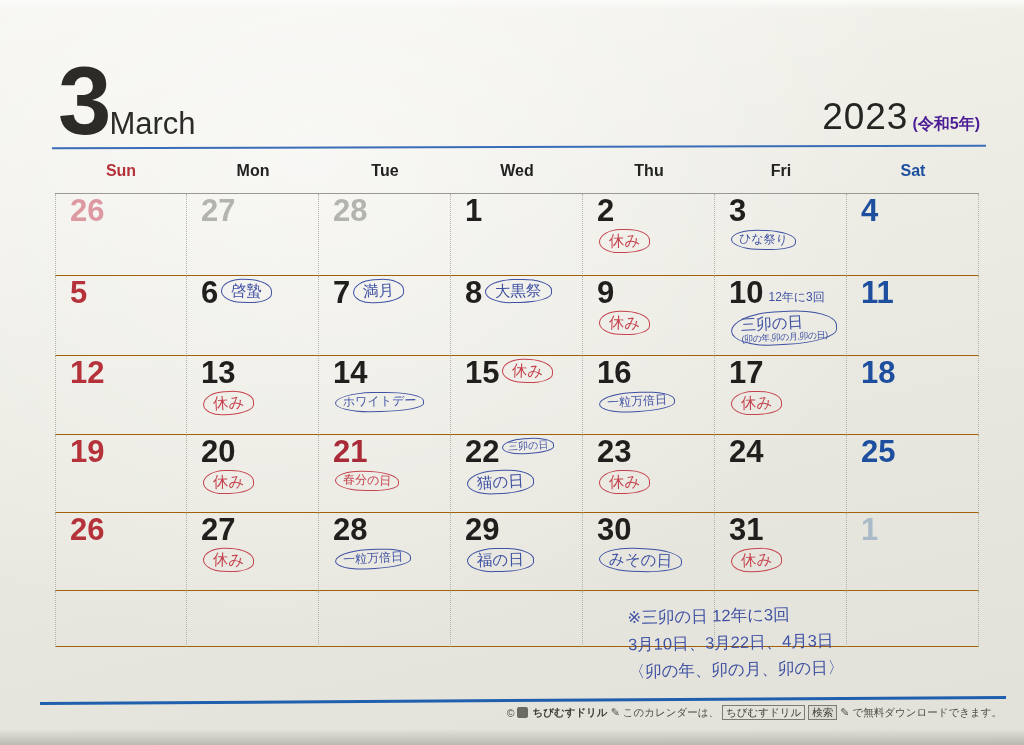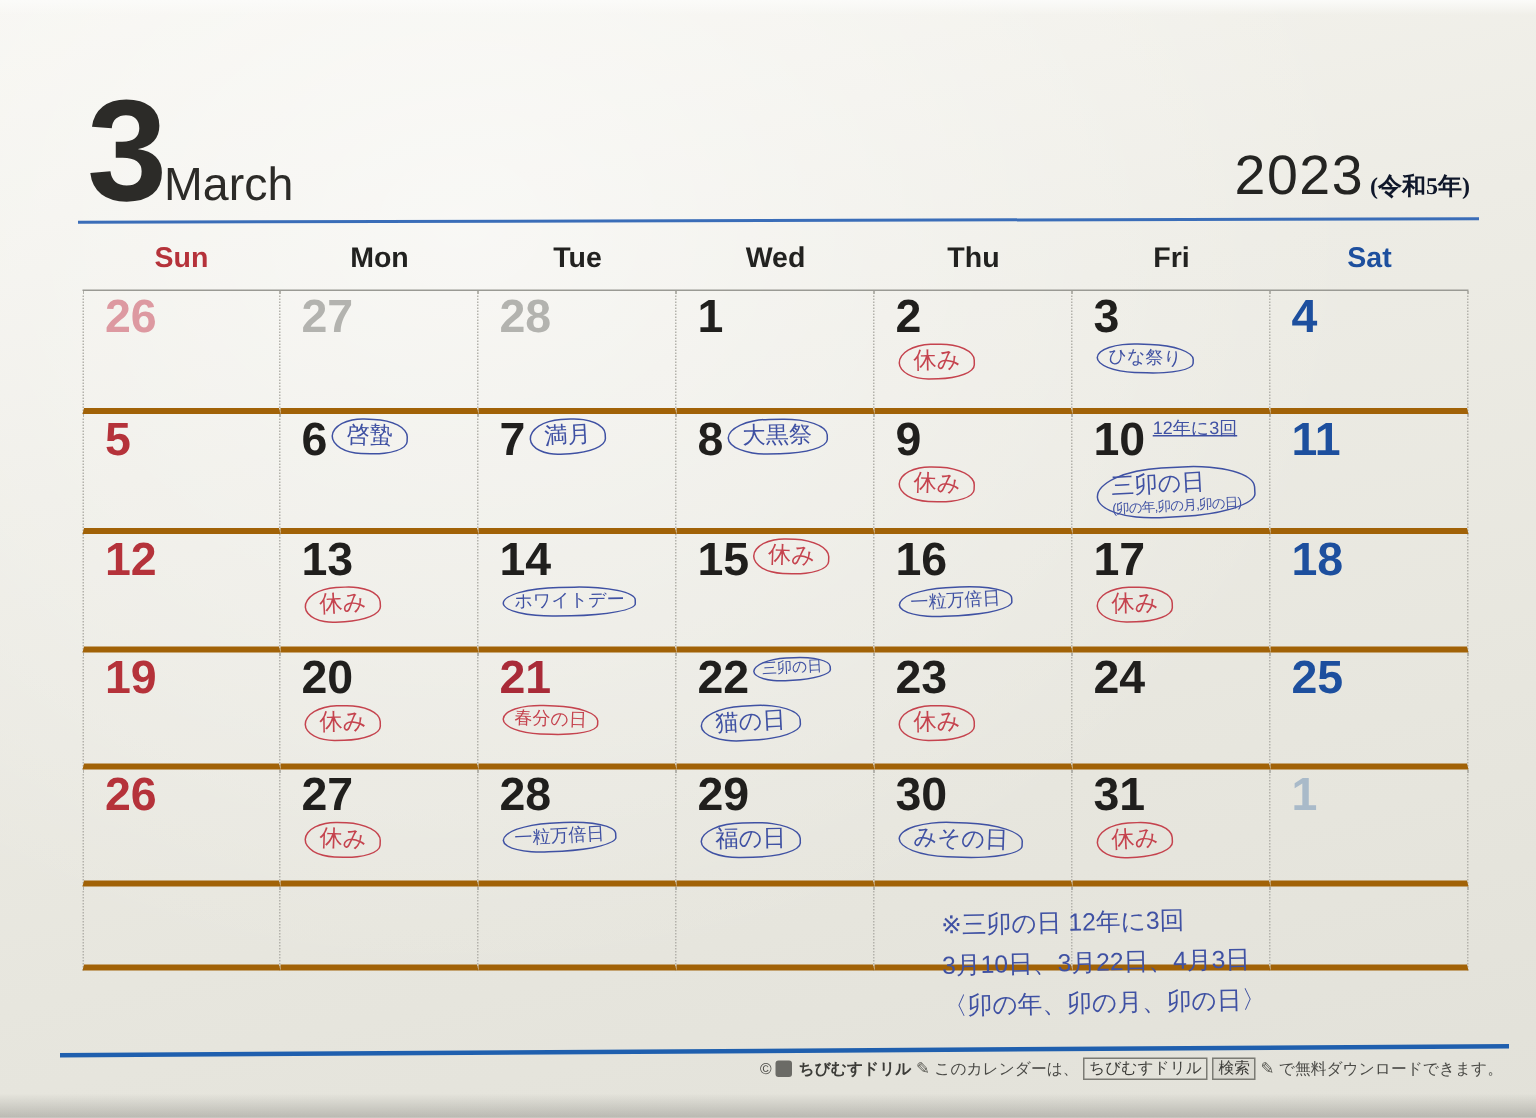--- a/index.html
+++ b/index.html
@@ -19,34 +19,34 @@
   .paper-bottom-edge{position:absolute;bottom:0;left:0;right:0;height:16px;
     background:linear-gradient(rgba(0,0,0,0),rgba(60,60,55,.25));}
 
   
   .header{position:absolute;top:34px;left:58px;right:42px;height:110px;}
   .month-block{position:absolute;left:0;bottom:2px;display:flex;align-items:baseline;}
   .month-num{font-size:96px;font-weight:bold;color:#2c2b28;line-height:.85;letter-spacing:-2px;}
   .month-name{font-size:31px;color:#2c2b28;font-weight:500;}
   .year-block{position:absolute;right:2px;bottom:6px;display:flex;align-items:baseline;}
   .year{font-size:37px;color:#242422;letter-spacing:1px;text-align:center;}
-  .era{font-size:16px;color:#0f172a;margin-left:4px;font-weight:bold;font-family:Liberation Serif, serif;}
+  .era{font-size:16px;color:#4c1d95;margin-left:4px;font-weight:bold;}
   .header-line{position:absolute;top:146px;left:52px;right:38px;height:2px;background:#3a6db8;transform:rotate(-.15deg);}
 
   
   .weekdays{position:absolute;top:156px;left:55px;right:45px;
     display:grid;grid-template-columns:repeat(7,1fr);}
-  .wd{font-size:19px;font-weight:bold;text-align:center;padding-top:6px;}
+  .wd{font-size:16px;font-weight:bold;text-align:center;padding-top:6px;}
 
   
   .grid{position:absolute;top:193px;left:55px;right:45px;
     display:grid;grid-template-columns:repeat(7,1fr);
     grid-template-rows:82px 80px 79px 78px 78px 56px;
     border-top:1px solid #9a9a94;}
-  .cell{border-bottom:4px solid #a16207;border-right:1px dotted #b3b2ab;
+  .cell{border-bottom:1px solid #a16207;border-right:1px dotted #b3b2ab;
     position:relative;padding:1px 2px 0 14px;overflow:visible;}
   .cell:nth-child(7n+1){border-left:1px dotted #b3b2ab;}
   .num-row{display:flex;align-items:flex-start;white-space:nowrap;}
   .daynum{font-size:31px;font-weight:bold;line-height:1.05;}
   .col-normal{color:#201f1d}
   .col-sun{color:#b5323a}
   .col-holiday{color:#a92b38}
   .col-sat{color:#1d4f9e}
   .col-prev{color:#b3b3af}
   .col-prev_sun{color:#dd99a1}
@@ -56,21 +56,21 @@
   .ann{display:inline-block;font-size:15.5px;line-height:1.15;padding:2px 9px;
     border-radius:48% 52% 55% 45% / 60% 55% 45% 55%;z-index:3;position:relative;}
   .ann.circle{border:1.6px solid currentColor;}
   .pen-red{color:var(--red-pen,#c5434e);}
   .pen-blue{color:var(--blue-pen,#3f51a3);}
   .text-red{color:var(--red-pen,#c5434e);}
   .ann.size-small{font-size:12px;padding:2px 7px;}
   .ann.size-tiny{font-size:10px;padding:1px 5px;margin-top:-2px;}
   .below{margin-top:1px;margin-left:2px;}
   .num-row .ann{margin-left:3px;margin-top:2px;}
-  .side-note{font-size:12px;margin-left:5px;margin-top:0;color:var(--blue-pen,#3f51a3);text-decoration:underline;}
+  .side-note{font-size:12px;margin-left:5px;margin-top:12px;color:var(--blue-pen,#3f51a3);}
   .ann-line{white-space:nowrap;}
   .ann-sub{font-size:9px;letter-spacing:-.5px;}
   .cell:nth-child(3n) .ann{transform:rotate(2deg);}
   .cell:nth-child(3n+1) .ann{transform:rotate(-3deg);}
   .cell:nth-child(3n+2) .ann{transform:rotate(-1deg);}
 
   
   .hand-note{position:absolute;left:628px;top:602px;color:var(--blue-pen,#3f51a3);
     font-size:16.5px;line-height:1.65;transform:rotate(-1.2deg);z-index:4;}
 

